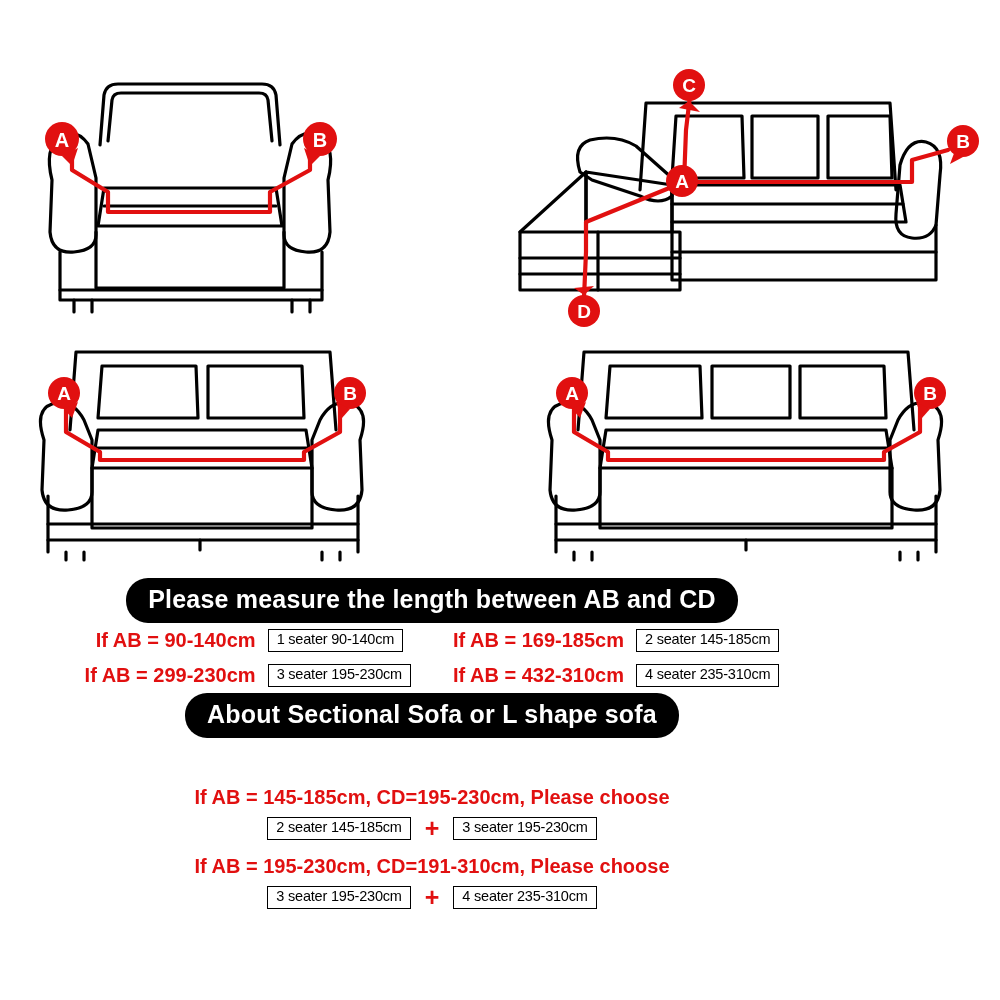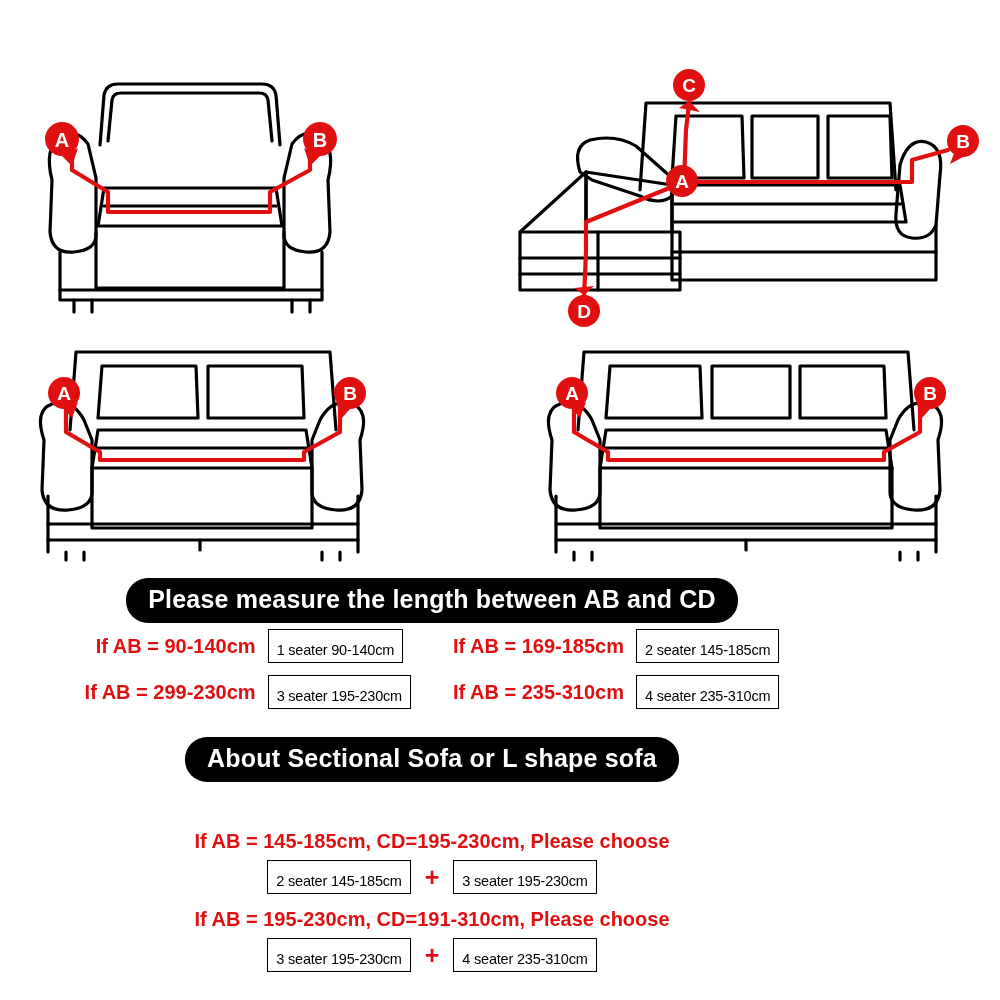--- a/index.html
+++ b/index.html
@@ -48,21 +48,21 @@
     padding: 7px 22px 9px 22px;
     font-size: 25px;
     font-weight: bold;
     letter-spacing: 0.2px;
     white-space: nowrap;
   }
   .banner-wrap {
     text-align: center;
   }
   .banner-row1 { margin-top: 8px; }
-  .banner-row2 { margin-top: 22px; }
+  .banner-row2 { }
 
   .size-table {
     margin: 0 auto;
     border-collapse: separate;
     border-spacing: 0 0;
   }
   .size-table td {
     padding: 6px 4px;
     vertical-align: middle;
     margin-left: 24px;
@@ -71,21 +71,21 @@
     color: #e11010;
     font-size: 20px;
     font-weight: bold;
     white-space: nowrap;
     text-align: right;
     padding-right: 8px !important;
   }
   .chip {
     display: inline-block;
     border: 1.6px solid #000;
-    padding: 12px 8px 4px 8px;
+    padding: 1px 8px 4px 8px;
     font-size: 14.5px;
     color: #000;
     background: #fff;
     white-space: nowrap;
     letter-spacing: -0.2px;
   }
   .sectional {
     text-align: center;
     margin-top: 48px;
   }
@@ -295,21 +295,21 @@
         <td>
           <span class="chip">2 seater 145-185cm</span>
         </td>
       </tr>
       <tr>
         <td class="cond">If AB = 299-230cm</td>
         <td>
           <span class="chip">3 seater 195-230cm</span>
         </td>
         <td class="gap-col"></td>
-        <td class="cond">If AB = 235-310cm</td>
+        <td class="cond">If AB = 432-310cm</td>
         <td>
           <span class="chip">4 seater 235-310cm</span>
         </td>
       </tr>
     </tbody>
       </table>
 
     <div class="banner-wrap banner-row2">
       <div class="banner">About Sectional Sofa or L shape sofa</div>
     </div>

